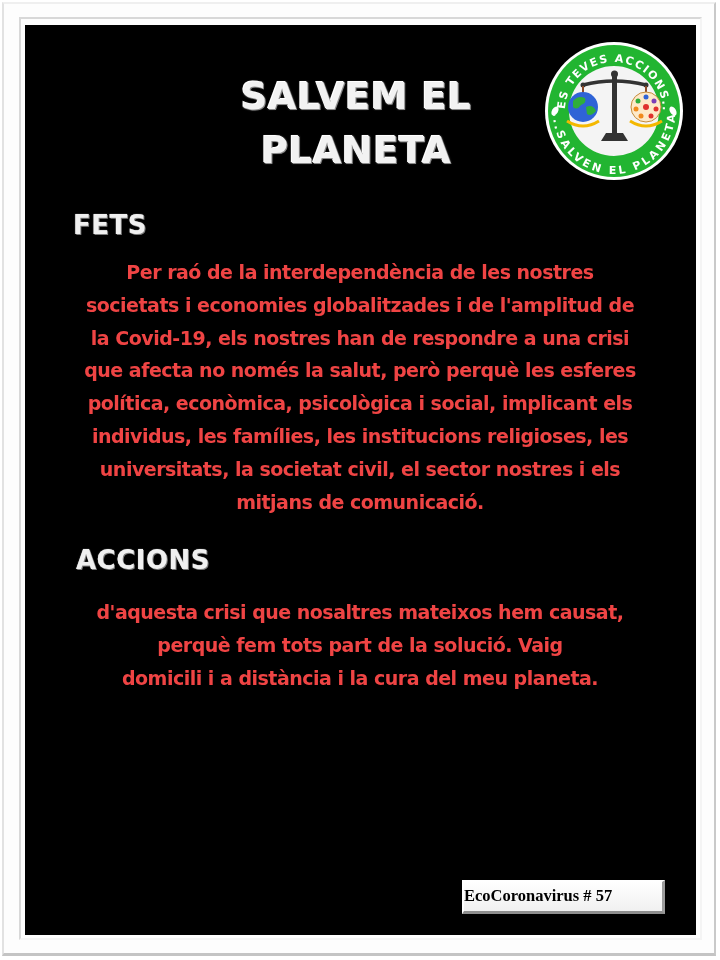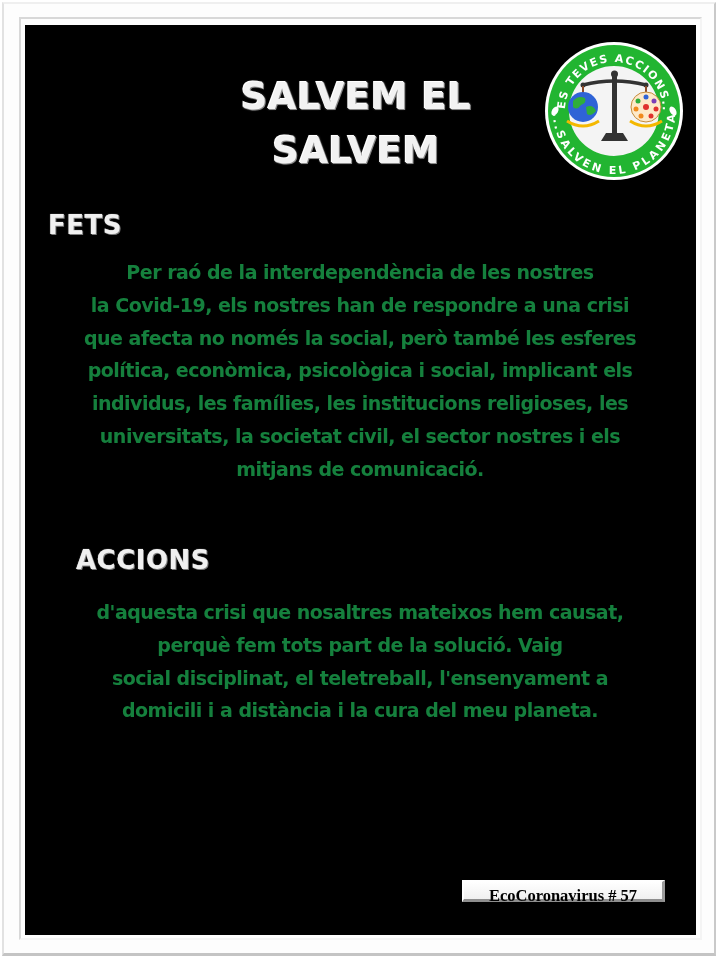--- a/index.html
+++ b/index.html
@@ -31,54 +31,54 @@
     font-family: "DejaVu Sans", sans-serif; font-weight:bold;
     font-size:37px; line-height:54px; letter-spacing:0.5px;
     text-shadow: 1px 1px 0 #8a8a8a, -1px -1px 0 #ffffff, 0 0 2px #bdbdbd;
   }
   .heading {
     position:absolute; color:#f0f0f0;
     font-family: "DejaVu Sans", sans-serif;
     font-size:26px; font-weight:bold; letter-spacing:0.5px;
     text-shadow: 1px 1px 0 #7d7d7d, 0 0 1px #cfcfcf;
   }
-  .h-fets { left:48px; top:210px; }
+  .h-fets { left:73px; top:210px; }
   .h-accions { left:76px; top:545px; }
   .body-text {
     position:absolute; left:50px; width:620px; text-align:center;
-    color:#15803d; font-family: "DejaVu Sans", sans-serif;
+    color:#ef4444; font-family: "DejaVu Sans", sans-serif;
     font-weight:bold; font-size:19px; letter-spacing:-0.5px;
   }
   .body-text div { height:32.8px; line-height:32.8px; white-space:nowrap; }
   .fets-text { top:256px; }
   .accions-text { top:596px; }
   .badge {
-    position:absolute; left:462px; top:880px; width:203px; height:22px;
+    position:absolute; left:462px; top:880px; width:203px; height:34px;
     background:linear-gradient(#ffffff, #f0f0f0);
     border-top:2px solid #ffffff; border-left:2px solid #ffffff;
     border-right:3px solid #9c9c9c; border-bottom:3px solid #8e8e8e;
-    box-sizing:border-box; text-align:center;
+    box-sizing:border-box; 
     font-family:"Liberation Serif", serif; font-weight:bold; font-size:16.5px;
     line-height:28px; color:#000;
   }
   .logo {
     position:absolute; left:543px; top:41px; width:142px; height:140px;
   }
 </style>
 </head>
 <body>
 
 <div class="frame-outer"></div>
 <div class="frame-inner"></div>
 
 <div class="panel"></div>
 
 <div class="title">
   <div>SALVEM EL</div>
-  <div>SALVEM</div>
+  <div>PLANETA</div>
 </div>
 
 <div class="logo">
   <svg width="142" height="140" viewBox="0 0 142 140">
     <defs>
       <path id="arcTop" d="M 22 70 A 49 49 0 0 1 120 70"></path>
       <path id="arcBot" d="M 18 72 A 53 53 0 0 0 124 72"></path>
     </defs>
     <circle cx="71" cy="70" r="69" fill="#ffffff"></circle>
     <circle cx="71" cy="70" r="66" fill="#22b531"></circle>
@@ -116,29 +116,29 @@
     <circle cx="98" cy="75" r="2.5" fill="#f08a1c"></circle>
     <circle cx="93" cy="68" r="2.5" fill="#f08a1c"></circle>
     <circle cx="95" cy="60" r="2.5" fill="#2fae3a"></circle>
     <circle cx="103" cy="66" r="3" fill="#e0312d"></circle>
   </svg>
 </div>
 
 <div class="heading h-fets">FETS</div>
 <div class="body-text fets-text">
   <div>Per raó de la interdependència de les nostres</div>
+  <div>societats i economies globalitzades i de l'amplitud de</div>
   <div>la Covid-19, els nostres han de respondre a una crisi</div>
-  <div>que afecta no només la social, però també les esferes</div>
+  <div>que afecta no només la salut, però perquè les esferes</div>
   <div>política, econòmica, psicològica i social, implicant els</div>
   <div>individus, les famílies, les institucions religioses, les</div>
   <div>universitats, la societat civil, el sector nostres i els</div>
   <div>mitjans de comunicació.</div>
 </div>
 
 <div class="heading h-accions">ACCIONS</div>
 <div class="body-text accions-text">
   <div>d'aquesta crisi que nosaltres mateixos hem causat,</div>
   <div>perquè fem tots part de la solució. Vaig</div>
-  <div>social disciplinat, el teletreball, l'ensenyament a</div>
   <div>domicili i a distància i la cura del meu planeta.</div>
 </div>
 
 <div class="badge">EcoCoronavirus # 57</div>
 
 </body></html>

